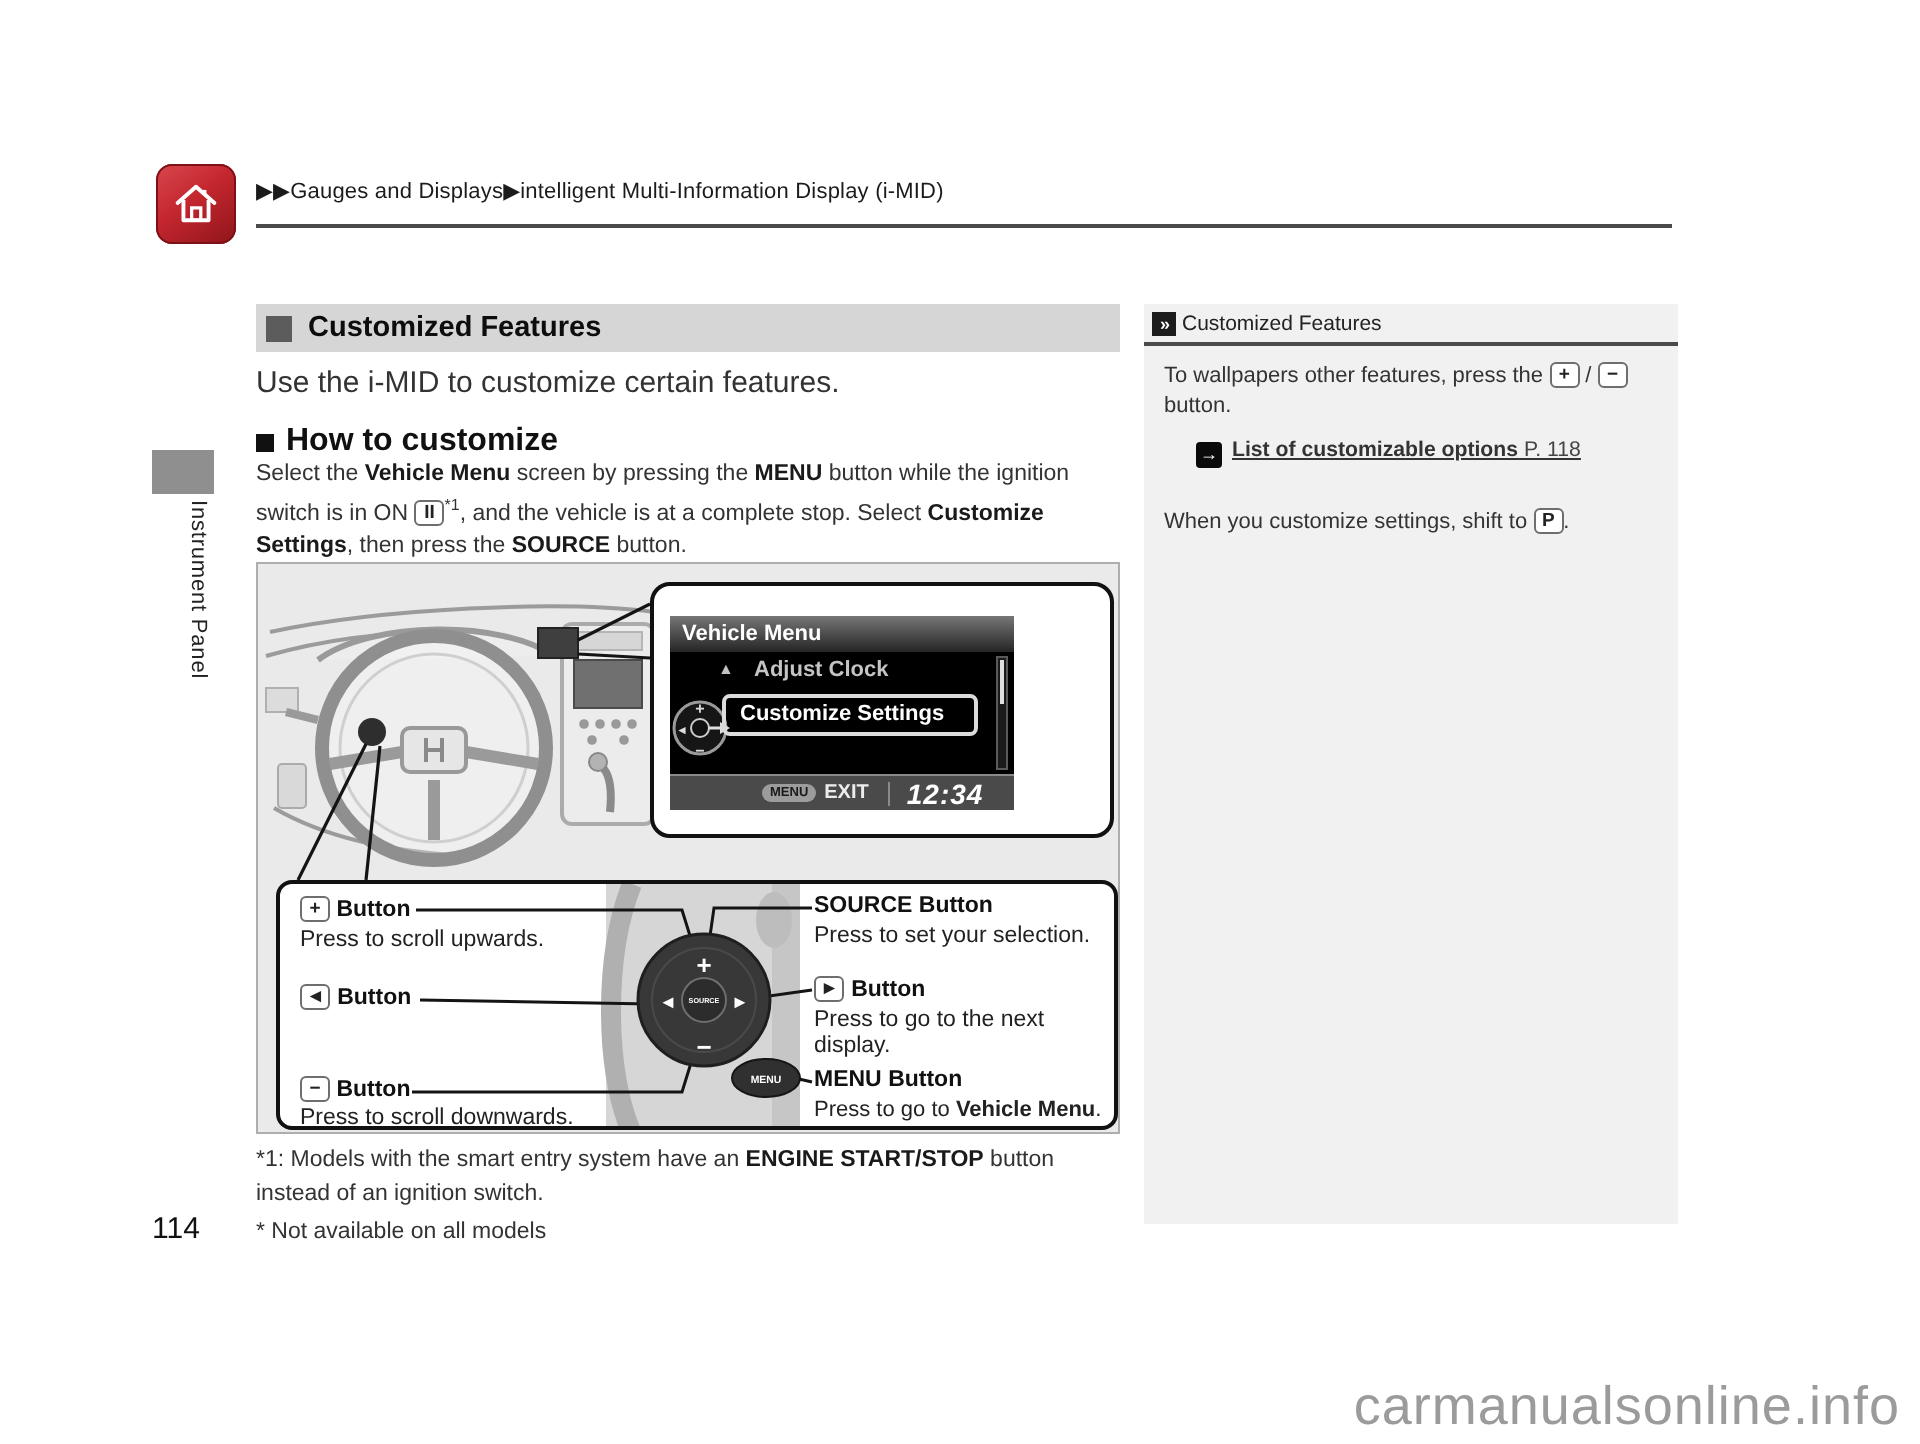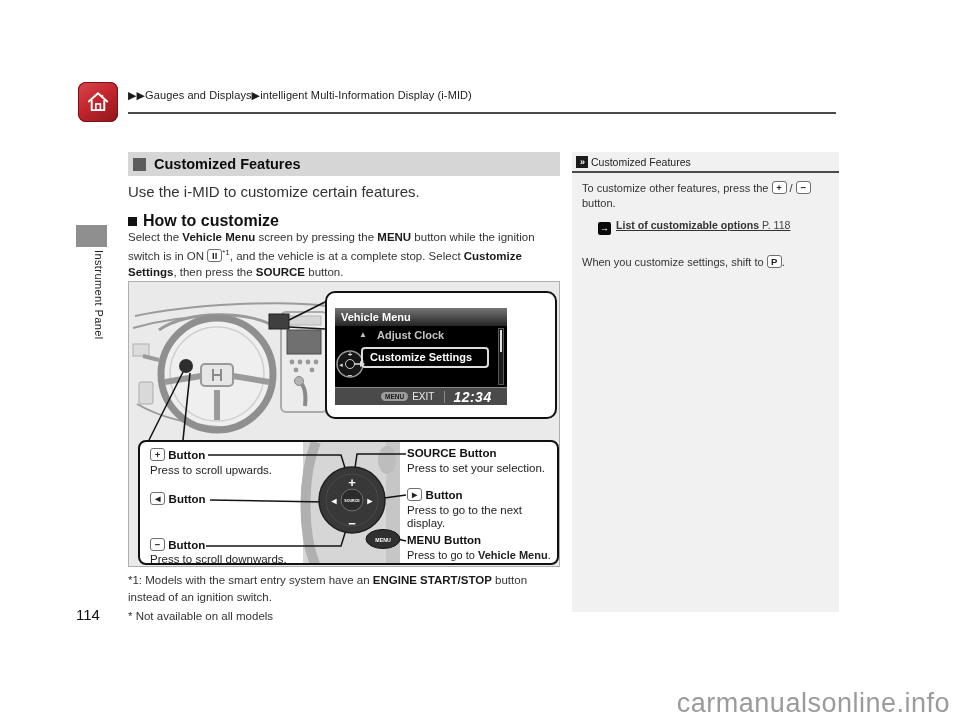--- a/index.html
+++ b/index.html
@@ -53,21 +53,21 @@
   .scr-sel{position:absolute;left:26px;top:20px;width:128px;height:21px;border:2px solid #dcdcdc;
            border-radius:4px;box-sizing:border-box;color:#fff;font-size:11px;font-weight:bold;
            line-height:17px;padding-left:7px;}
   .scr-scroll{position:absolute;right:3px;top:1px;width:6px;height:57px;background:#1a1a1a;
               border:1px solid #5a5a5a;box-sizing:border-box;}
   .scr-thumb{width:2px;height:22px;background:#e0e0e0;margin:1px auto 0;}
   .scr-bottom{height:18px;background:#4a4a4a;border-top:1px solid #8a8a8a;display:flex;
               align-items:center;box-sizing:border-box;padding-right:5px;}
   .menu-badge{background:#9c9c9c;color:#1a1a1a;font-size:6.5px;font-weight:bold;border-radius:7px;
               padding:1px 4px;margin-left:46px;}
-  .exit{color:#ececec;font-size:10px;font-weight:normal;margin-left:4px;}
+  .exit{color:#ececec;font-size:10px;font-weight:bold;margin-left:4px;}
   .vdiv{width:1px;height:12px;background:#8a8a8a;margin-left:10px;}
   .clock{color:#fff;font-size:14px;font-weight:bold;font-style:italic;margin-left:8px;letter-spacing:.5px;}
 
   .btnbox{position:absolute;left:9px;top:158px;width:421px;height:125px;background:#fff;
           border:2px solid #111;border-radius:8px;box-sizing:border-box;overflow:hidden;}
   .pad-svg{position:absolute;left:0;top:0;}
   .lbl{position:absolute;font-size:11.5px;color:#222;white-space:nowrap;}
   .lbl b{color:#111;}
   .desc{position:absolute;font-size:11.5px;line-height:13px;color:#222;}
   .pad-svg text{font-family:"Liberation Sans",sans-serif;}
@@ -246,21 +246,21 @@
 
   <div class="footnote"><span>*1: Models with the smart entry system have an </span><b>ENGINE START/STOP</b><span> button instead of an ignition switch.</span></div>
   <div class="note2">* Not available on all models</div>
 
   <div class="sidebar">
     <div class="sb-title-row">
       <span class="sb-icon">»</span>
       <span class="sb-title">Customized Features</span>
     </div>
     <div class="sb-body">
-      <div class="sb-line"><span>To customize other features, press the </span><span class="keybox">+</span><span> / </span><span class="keybox">−</span></div>
+      <div class="sb-line"><span>To wallpapers other features, press the </span><span class="keybox">+</span><span> / </span><span class="keybox">−</span></div>
       <div class="sb-line">button.</div>
       <div class="sb-refs">
         <div class="sb-ref"><span class="reficon">→</span><b>List of customizable options</b><span class="pg"> P. 118</span></div>
       </div>
       <div class="sb-shift"><span>When you customize settings, shift to </span><span class="keybox">P</span><span>.</span></div>
     </div>
   </div>
 
   <div class="watermark">carmanualsonline.info</div>
 </div>

